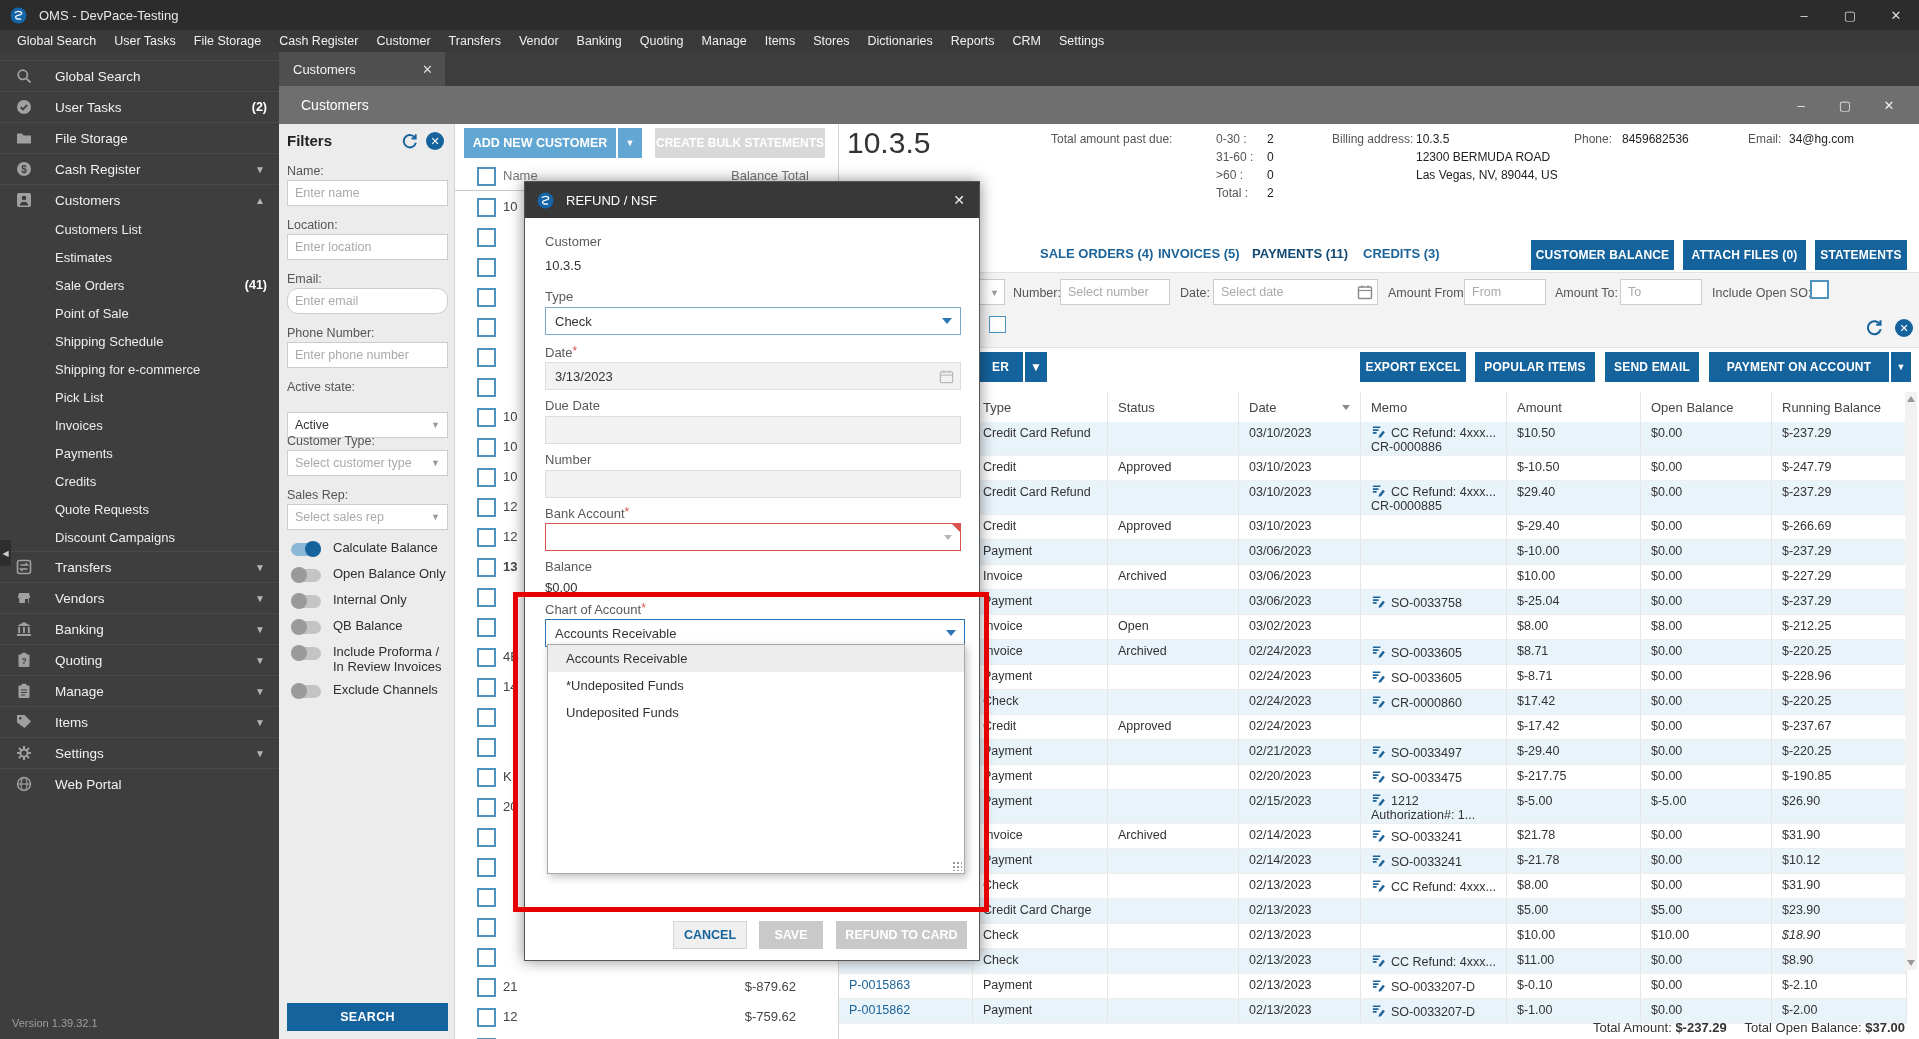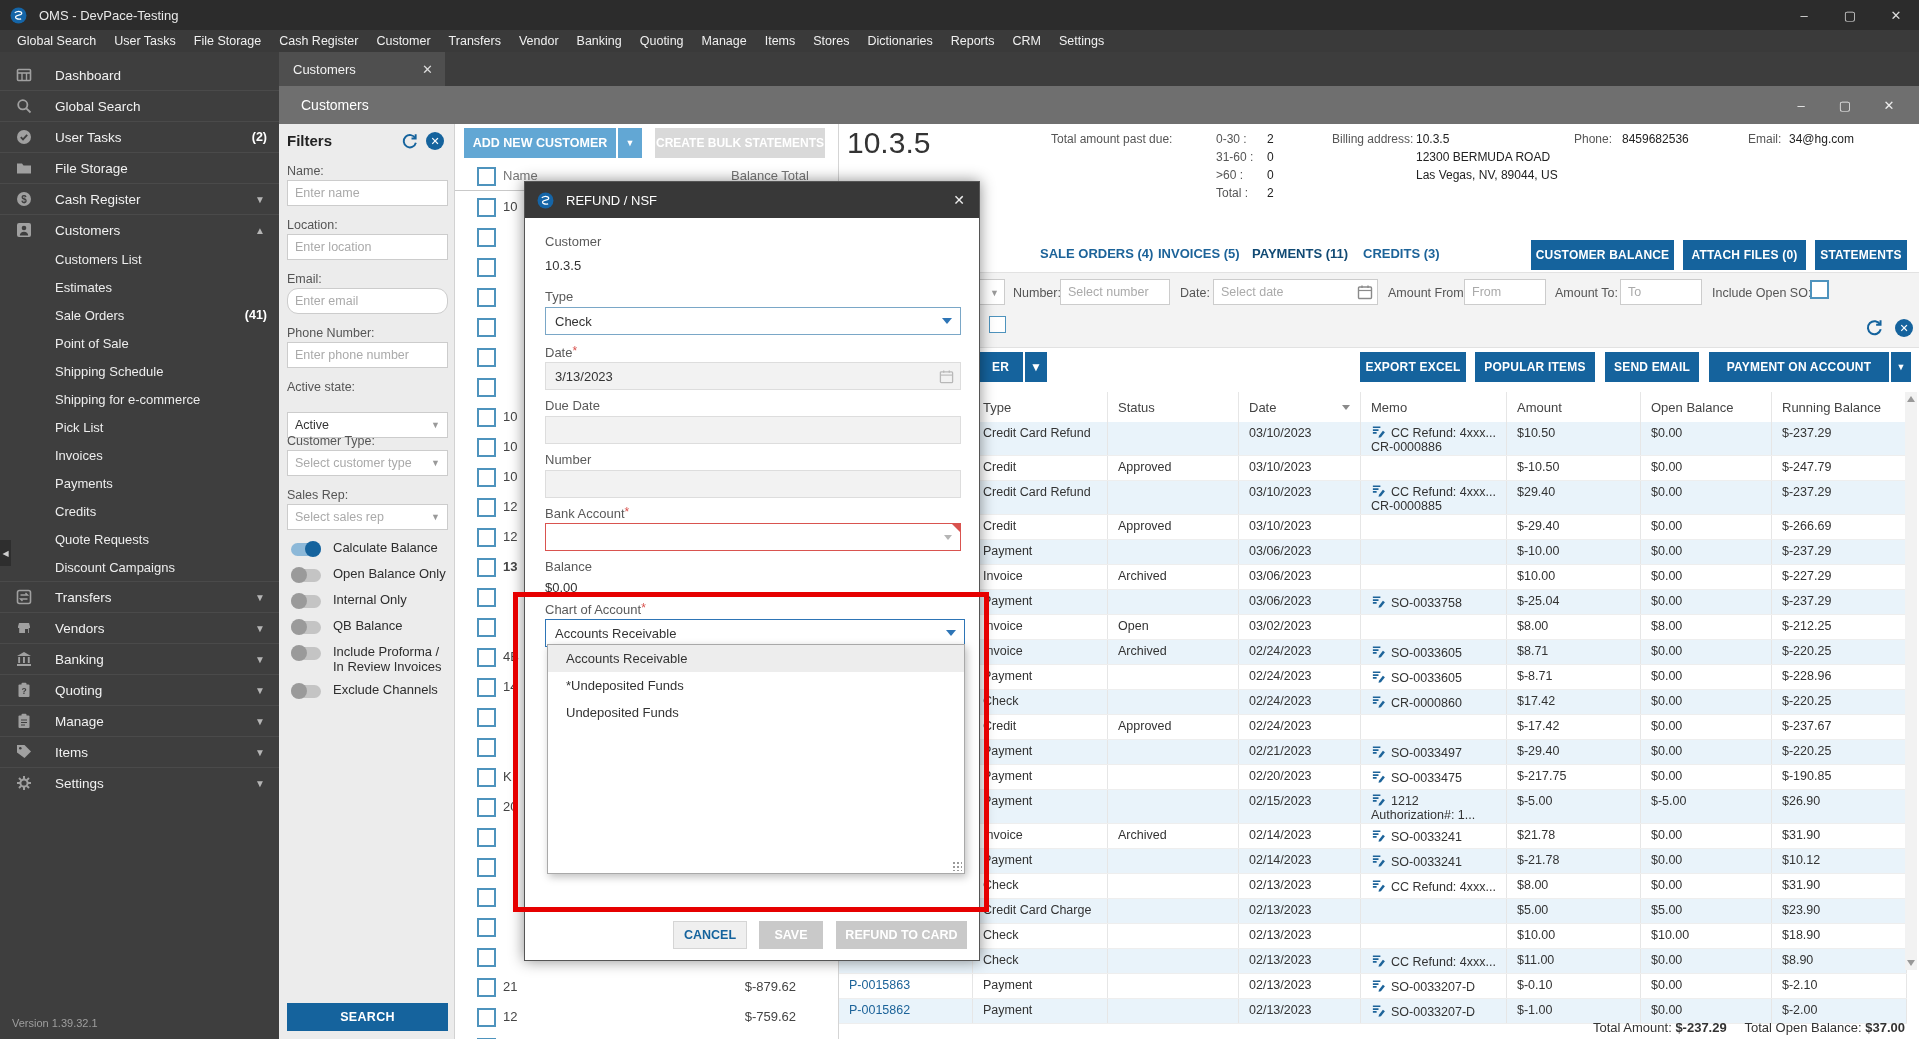--- a/index.html
+++ b/index.html
@@ -155,31 +155,20 @@
     <div class="mitem">Items</div>
     <div class="mitem">Stores</div>
     <div class="mitem">Dictionaries</div>
     <div class="mitem">Reports</div>
     <div class="mitem">CRM</div>
     <div class="mitem">Settings</div>
   </div>
 
 <div class="sidebar">
   <div class="snav" id="side-items">
-      <div class="sitem first">
-        <span class="sicon">
-          <svg width="16" height="16" viewBox="0 0 16 16">
-            <rect x="1.5" y="2.5" width="13" height="11" rx="1" fill="none" stroke="#a0a0a0" stroke-width="1.6"></rect>
-            <line x1="1.5" y1="6" x2="14.5" y2="6" stroke="#a0a0a0" stroke-width="1.6"></line>
-            <line x1="6" y1="6" x2="6" y2="13.5" stroke="#a0a0a0" stroke-width="1.4"></line>
-            <line x1="10.5" y1="6" x2="10.5" y2="13.5" stroke="#a0a0a0" stroke-width="1.4"></line>
-          </svg>
-        </span>
-        <span class="slabel">Dashboard</span>
-      </div>
       <div class="sitem">
         <span class="sicon">
           <svg width="16" height="16" viewBox="0 0 16 16">
             <circle cx="6.8" cy="6.8" r="4.6" fill="none" stroke="#a0a0a0" stroke-width="1.8"></circle>
             <line x1="10.3" y1="10.3" x2="14.5" y2="14.5" stroke="#a0a0a0" stroke-width="1.8"></line>
           </svg>
         </span>
         <span class="slabel">Global Search</span>
       </div>
       <div class="sitem">
@@ -325,20 +314,30 @@
       </div>
       <div class="sitem">
         <span class="sicon">
           <svg width="16" height="16" viewBox="0 0 16 16">
             <circle cx="8" cy="8" r="3.6" fill="none" stroke="#a0a0a0" stroke-width="2"></circle>
             <path d="M8 1v3M8 12v3M1 8h3M12 8h3M3 3l2.1 2.1M10.9 10.9L13 13M13 3l-2.1 2.1M5.1 10.9L3 13" stroke="#a0a0a0" stroke-width="2"></path>
           </svg>
         </span>
         <span class="slabel">Settings</span>
         <span class="schev">▼</span>
+      </div>
+      <div class="sitem">
+        <span class="sicon">
+          <svg width="16" height="16" viewBox="0 0 16 16">
+            <circle cx="8" cy="8" r="6.5" fill="none" stroke="#a0a0a0" stroke-width="1.4"></circle>
+            <ellipse cx="8" cy="8" rx="3" ry="6.5" fill="none" stroke="#a0a0a0" stroke-width="1.2"></ellipse>
+            <line x1="1.5" y1="8" x2="14.5" y2="8" stroke="#a0a0a0" stroke-width="1.2"></line>
+          </svg>
+        </span>
+        <span class="slabel">Web Portal</span>
       </div>
     </div>
   <div class="sversion">Version 1.39.32.1</div>
 </div>
 <div class="collapse-handle">◀</div>
 
 <div class="tabstrip">
   <div class="tab">
     <span class="tlabel">Customers</span>
     <span class="tclose">✕</span>
@@ -905,21 +904,21 @@
         <div class="td" style="width: 135px;">$23.90</div>
       </div>
       <div class="trow" style="height: 24px;">
         <div class="td" style="width: 134px;"><span class="lnk"></span></div>
         <div class="td" style="width: 135px;">Check</div>
         <div class="td" style="width: 131px;"></div>
         <div class="td" style="width: 122px;">02/13/2023</div>
         <div class="td" style="width: 146px;"><span class="memoline"></span></div>
         <div class="td" style="width: 134px;">$10.00</div>
         <div class="td" style="width: 131px;">$10.00</div>
-        <div class="td" style="width: 135px;">$18.90</div>
+        <div class="td" style="width: 135px; font-style: italic;">$18.90</div>
       </div>
       <div class="trow alt" style="height: 24px;">
         <div class="td" style="width: 134px;"><span class="lnk"></span></div>
         <div class="td" style="width: 135px;">Check</div>
         <div class="td" style="width: 131px;"></div>
         <div class="td" style="width: 122px;">02/13/2023</div>
         <div class="td" style="width: 146px;"><svg class="memoicon" width="15" height="15" viewBox="0 0 16 16">
             <path d="M2 3.5h8M2 6.5h6M2 9.5h4" stroke="#1c6399" stroke-width="1.7"></path>
             <path d="M8.5 12.5l4.2-5.4 2.1 1.6-4.2 5.4-2.6.6z" fill="#1c6399"></path>
           </svg><span class="memoline">CC Refund: 4xxx...</span></div>

